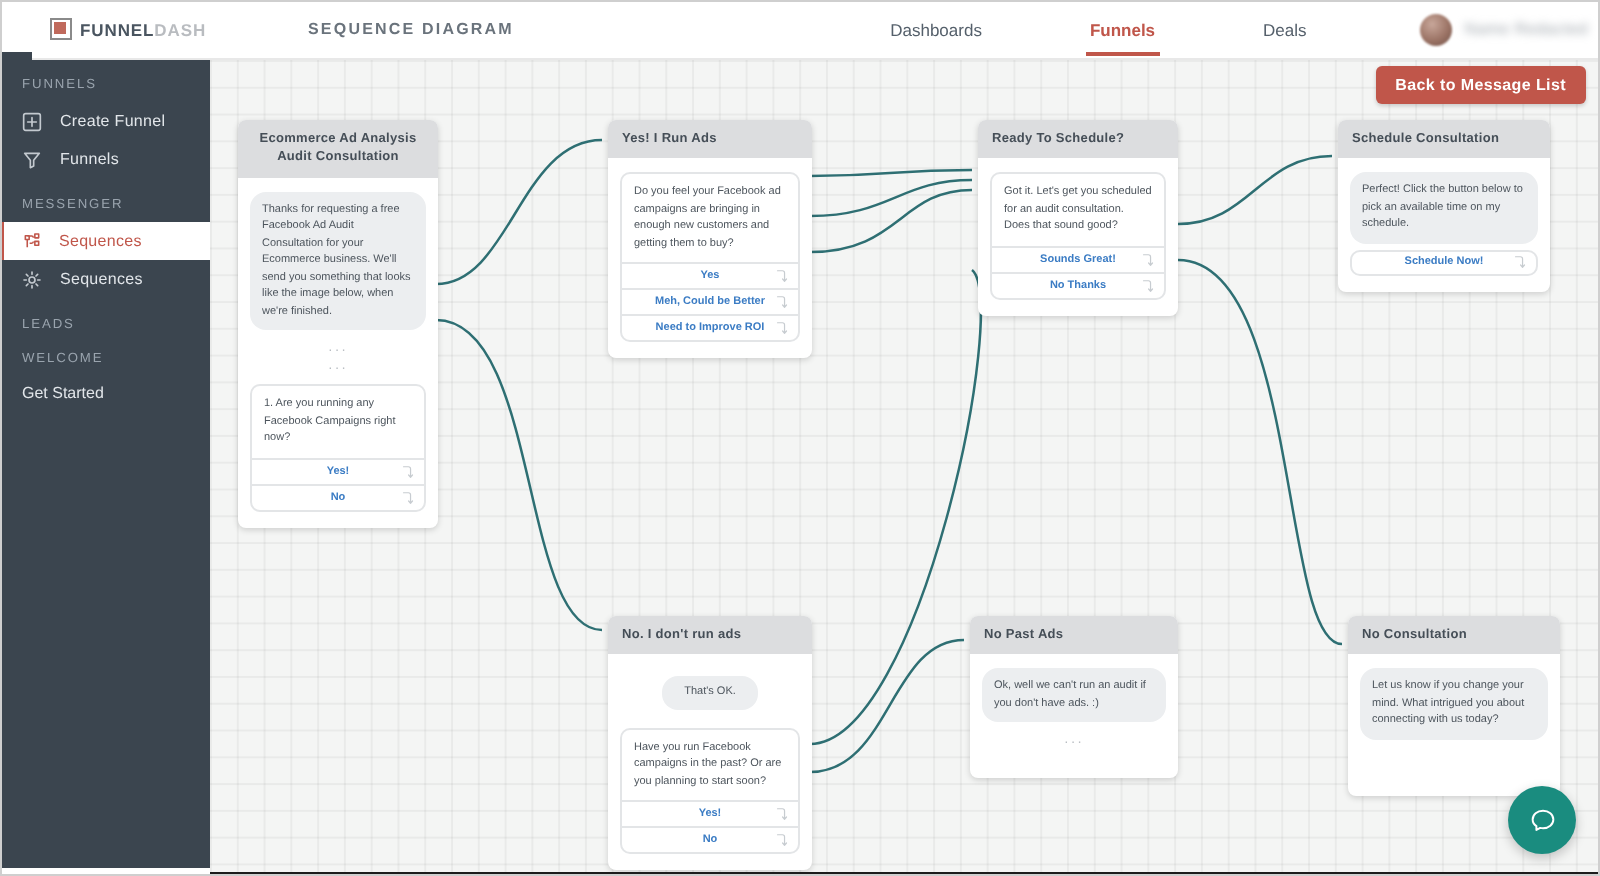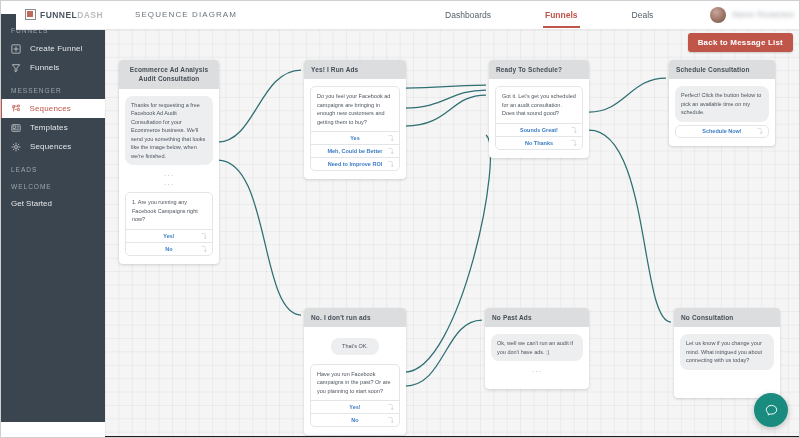--- a/index.html
+++ b/index.html
@@ -43,22 +43,22 @@
     position: absolute; left: 1px; top: 1px;
     width: 6px; height: 6px;
     background: #c06a5c;
   }
   .brand-text { font-size: 8.5px; letter-spacing: .45px; font-weight: bold; }
   .brand-text .b1 { color: #4a5560; }
   .brand-text .b2 { color: #b9bcc0; }
 
   .page-kicker {
     font-size: 8px; letter-spacing: 1.1px;
-    color: #6a737c; margin-left: 14px;
-    font-weight: normal;
+    color: #6a737c; margin-left: 33px;
+    font-weight: bold;
   }
 
   .topnav {
     margin-left: auto;
     display: flex; align-items: center;
     height: 30px; padding-right: 8px; gap: 32px;
   }
   .topnav-item {
     font-size: 8.5px; color: #55606b;
     padding: 0 11px; height: 30px;
@@ -90,21 +90,21 @@
   .caret {
     margin-left: 8px; width: 0; height: 0;
     border-left: 3px solid transparent;
     border-right: 3px solid transparent;
     border-top: 3.4px solid #9aa1a8;
     filter: blur(.6px);
   }
 
   
   .sidebar {
-    position: absolute; top: 14px; left: 0;
+    position: absolute; top: 26px; left: 0;
     width: 105px; height: 408px;
     background: #3b454f;
     z-index: 30;
     padding-top: 11px;
   }
   .nav-section {
     font-size: 6.6px; letter-spacing: .95px;
     color: #9aa4ae; text-transform: uppercase;
     padding: 0 0 0 11px;
     margin: 10px 0 5px 0;
@@ -323,30 +323,20 @@
       <span class="nav-icon">
         <svg viewBox="0 0 12 12" width="10" height="10">
             <path d="M2 2.2h2.3v2.3H2zM7.7 1.2h2.3v2.3H7.7zM7.7 5.6h2.3v2.3H7.7zM3.15 4.5v4.6M3.15 2.4h1.6M4.6 2.4h1.2c.7 0 1 .3 1 1M4.6 6.7h1.2c.7 0 1-.3 1-1" fill="none" stroke="#c0564a" stroke-width=".95" stroke-linejoin="round"></path>
           </svg>
       </span>
       <span class="label">Sequences</span>
     </div>
     <div class="nav-item">
       <span class="nav-icon">
         <svg viewBox="0 0 12 12" width="10" height="10">
-            <rect x="1" y="2" width="10" height="8" rx="1" fill="none" stroke="#c3c9cf" stroke-width="1"></rect>
-            <rect x="2.5" y="3.5" width="3" height="3" fill="none" stroke="#c3c9cf" stroke-width=".8"></rect>
-            <path d="M7 4h2.3M7 6h2.3M2.5 8h6.8" stroke="#c3c9cf" stroke-width=".8" stroke-linecap="round"></path>
-          </svg>
-      </span>
-      <span class="label">Templates</span>
-    </div>
-    <div class="nav-item">
-      <span class="nav-icon">
-        <svg viewBox="0 0 12 12" width="10" height="10">
             <circle cx="6" cy="6" r="1.8" fill="none" stroke="#c3c9cf" stroke-width="1"></circle>
             <path d="M6 1.2v1.4M6 9.4v1.4M1.2 6h1.4M9.4 6h1.4M2.6 2.6l1 1M8.4 8.4l1 1M9.4 2.6l-1 1M3.6 8.4l-1 1" stroke="#c3c9cf" stroke-width="1" stroke-linecap="round"></path>
           </svg>
       </span>
       <span class="label">Sequences</span>
     </div>
 
     <div class="nav-section">LEADS</div>
 
     <div class="nav-section">WELCOME</div>

